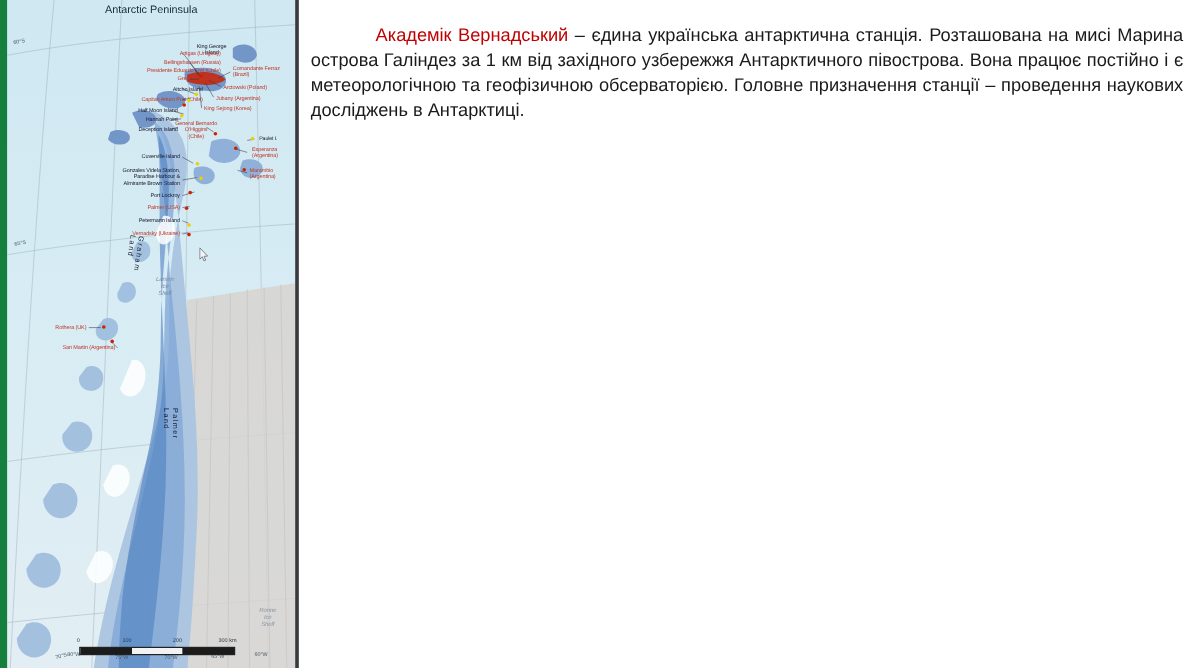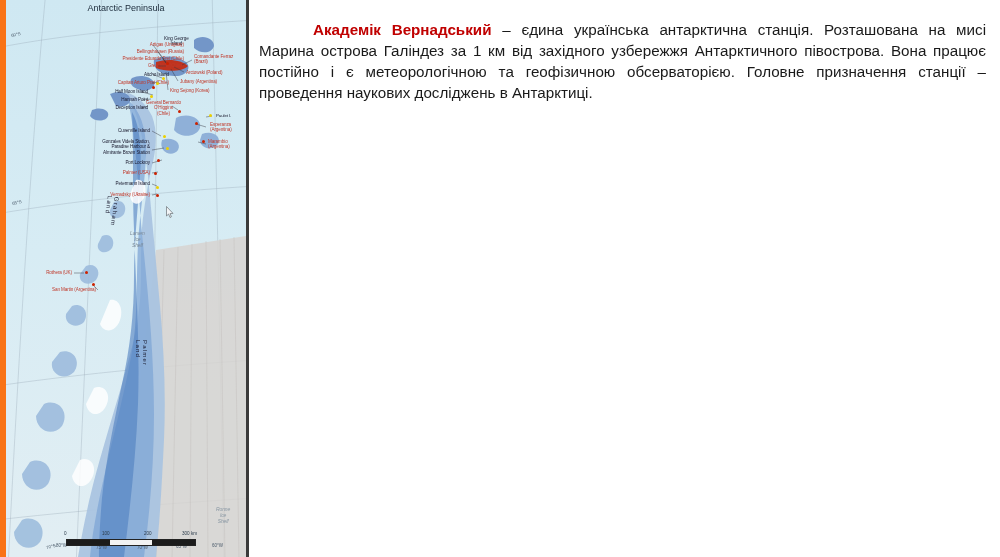--- a/index.html
+++ b/index.html
@@ -3,21 +3,21 @@
 <meta charset="utf-8">
 <style>
   html,body{margin:0;padding:0;}
   body{
     width:1000px;height:557px;overflow:hidden;background:#ffffff;
     font-family:"Liberation Sans",sans-serif;position:relative;
   }
   
   #map-panel{
     position:absolute;left:0;top:0;width:249px;height:557px;
-    border-left:6px solid #f97316;
+    border-left:6px solid #15803d;
     border-right:3px solid #3a3a3a;
     box-sizing:border-box;
     background:#cfe6ef;
     overflow:hidden;
     text-decoration:underline;
   }
   #map-canvas{position:absolute;left:0;top:0;width:240px;height:557px;}
   .map-label{
     position:absolute;font-size:4.6px;line-height:1.15;
     font-family:"Liberation Sans",sans-serif;white-space:pre;
@@ -39,21 +39,21 @@
   #content{
     position:absolute;left:255px;top:0;width:738px;height:557px;
     background:#ffffff;
   }
   #body-text{
     position:absolute;left:4px;top:4px;width:727px;
     font-size:15.2px;line-height:21px;color:#1a1a1a;
     text-align:justify;text-indent:54px;
     font-family:"Liberation Sans",sans-serif;
   }
-  #station-name{color:#c00000;font-weight:bold;}
+  #station-name{color:#c00000;font-weight:normal;}
 </style>
 </head>
 <body>
 
 <div id="map-panel">
 
   <svg id="map-canvas" viewBox="0 0 240 557" preserveAspectRatio="none">
     <defs>
       <linearGradient id="sea" x1="0" y1="0" x2="0" y2="1">
         <stop offset="0%" stop-color="#cfe8f2"></stop>

